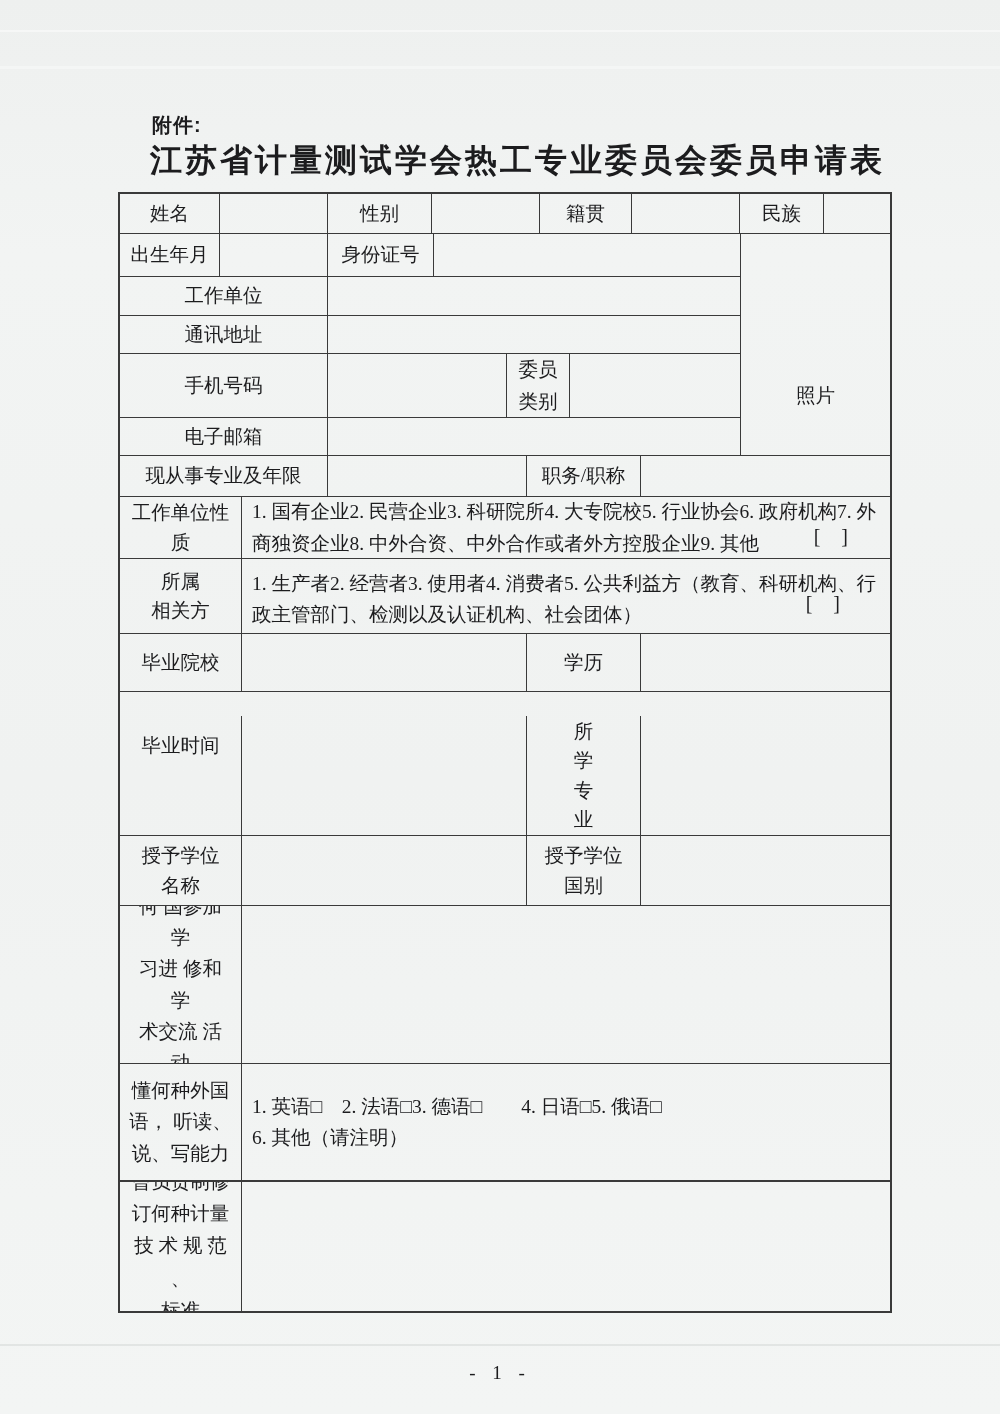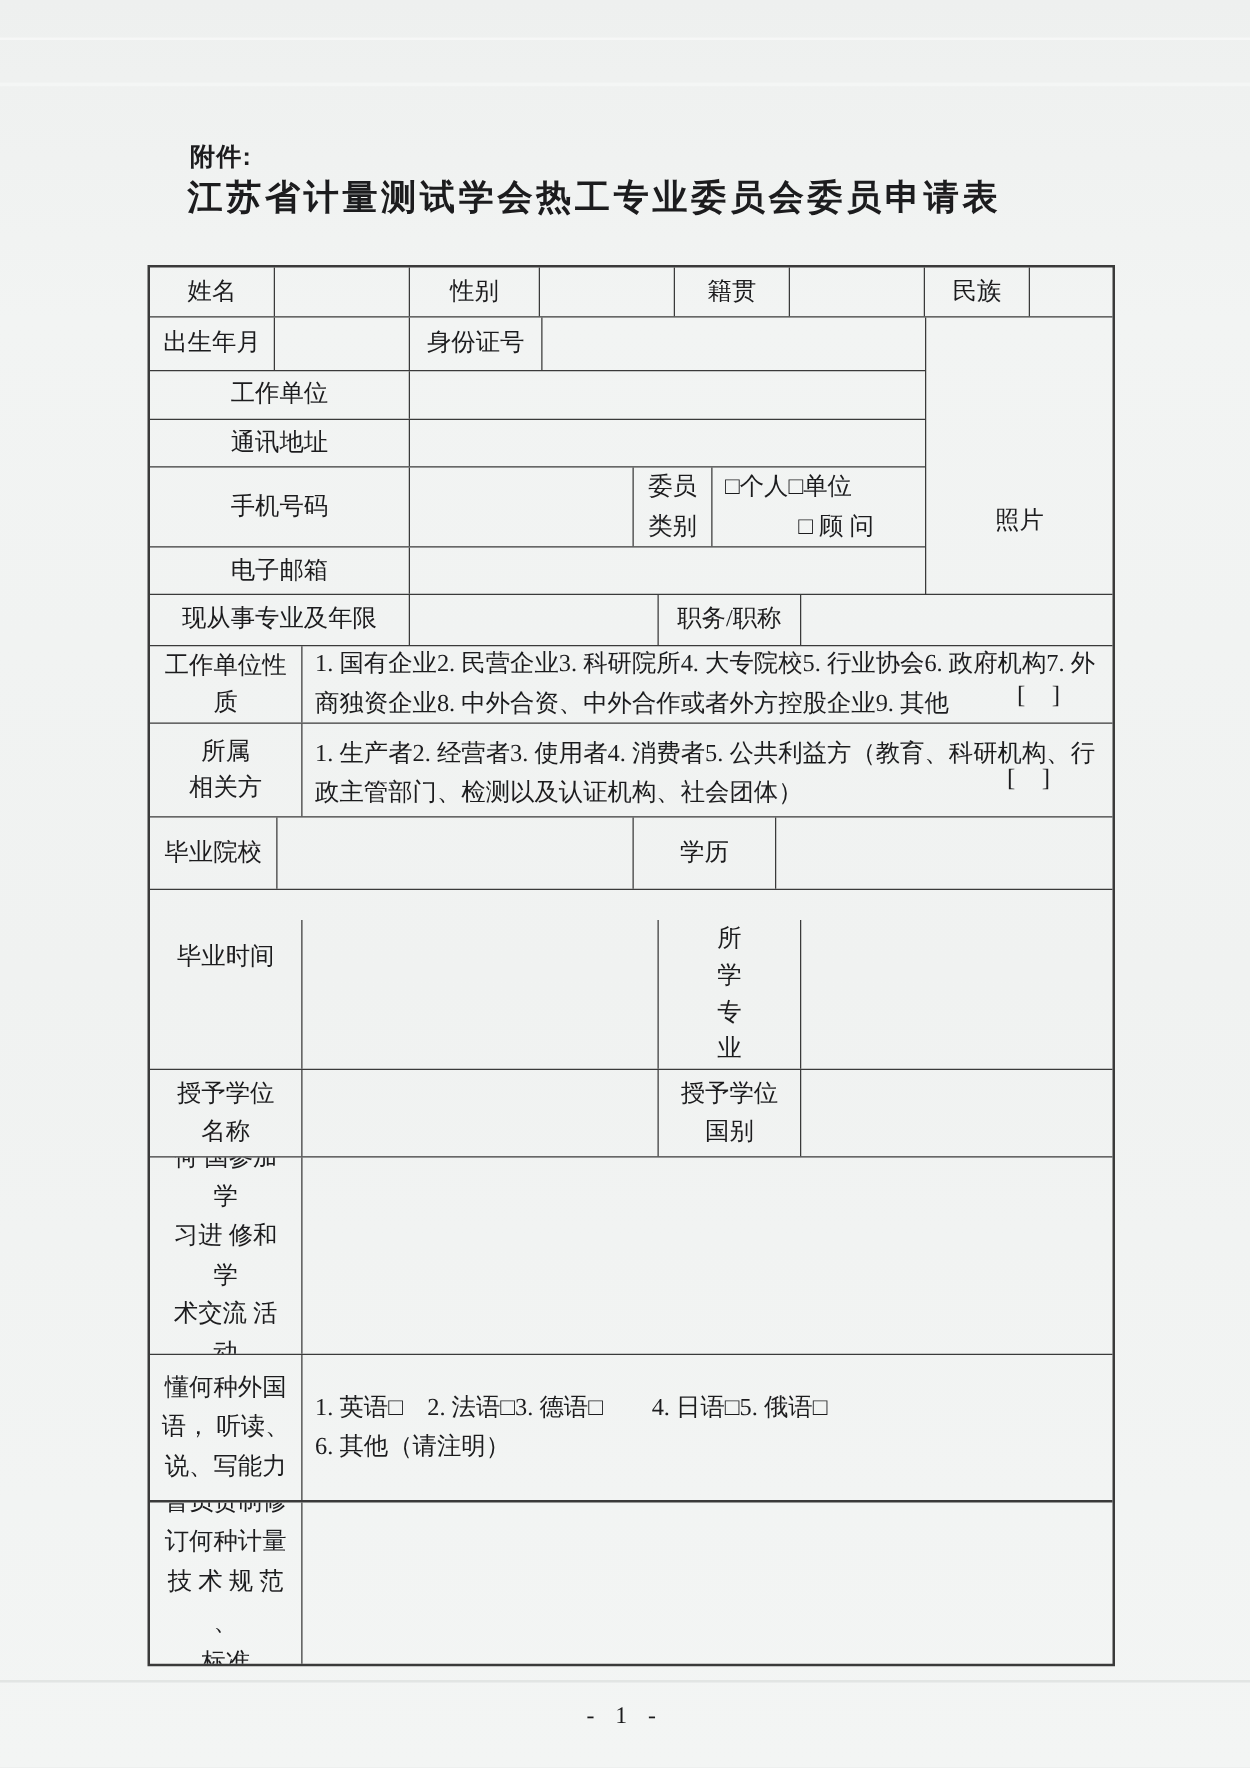--- a/index.html
+++ b/index.html
@@ -20,24 +20,24 @@
   }
   .streak{position:absolute;left:0;width:100%;pointer-events:none;}
   .attachment{
     position:absolute;left:152px;top:112px;
     font-family:"Liberation Sans","DejaVu Sans",sans-serif;
     font-weight:bold;font-size:20px;letter-spacing:1px;
   }
   .doc-title{
     position:absolute;left:150px;top:139px;
     font-family:"Liberation Sans","DejaVu Sans",sans-serif;
-    font-weight:bold;font-size:28px;letter-spacing:3px;white-space:nowrap;
+    font-weight:bold;font-size:32px;letter-spacing:3px;white-space:nowrap;
   }
   .tbl{
-    position:absolute;left:118px;top:212px;width:770px;
+    position:absolute;left:118px;top:192px;width:770px;
     border:2px solid var(--line);
     box-sizing:content-box;
   }
   .row{display:flex;border-bottom:1px solid var(--line);box-sizing:border-box;width:770px;}
   .row.short{width:620px;}
   .row.thick{border-bottom-width:2px;}
   .row.last{border-bottom:none;flex-direction:column;}
   .c{
     box-sizing:border-box;
     border-right:1px solid var(--line);
@@ -110,22 +110,20 @@
     <div class="row short" style="height:38px;">
       <div class="c" style="width:208px;">通讯地址</div>
       <div class="c fill end"></div>
     </div>
 
     <div class="row short" style="height:64px;">
       <div class="c" style="width:208px;">手机号码</div>
       <div class="c" style="width:179px;"></div>
       <div class="c" style="width:63px;">委员
 类别</div>
-      <div class="c opt end fill" style="white-space:pre-line;">□个人□单位
-　　　□ 顾 问</div>
     </div>
 
     <div class="row short" style="height:38px;gap:16px;">
       <div class="c" style="width:208px;">电子邮箱</div>
       <div class="c fill end"></div>
     </div>
 
     <div class="photo-cell">
       <span>照片</span>
     </div>
@@ -149,21 +147,21 @@
     <div class="row" style="height:75px;">
       <div class="c tight" style="width:122px;">所属
 相关方</div>
       <div class="c opt fill end tight" style="padding-top:8px;">
         <span>1. 生产者2. 经营者3. 使用者4. 消费者5. 公共利益方（教育、科研机构、行政主管部门、检测以及认证机构、社会团体）</span>
         <span class="bracket" style="right:42px;bottom:14px;">[ ]</span>
       </div>
     </div>
 
     <div class="row" style="height:58px;">
-      <div class="c" style="width:102px;">毕业院校</div>
+      <div class="c" style="width:122px;">毕业院校</div>
       <div class="c" style="width:285px;"></div>
       <div class="c" style="width:114px;">学历</div>
       <div class="c fill end"></div>
     </div>
 
     <div class="row" style="height:120px;margin-top:24px;">
       <div class="c" style="width:122px;align-items:flex-start;padding-top:14px;">毕业时间</div>
       <div class="c" style="width:285px;"></div>
       <div class="c tight" style="width:114px;">所
 学

